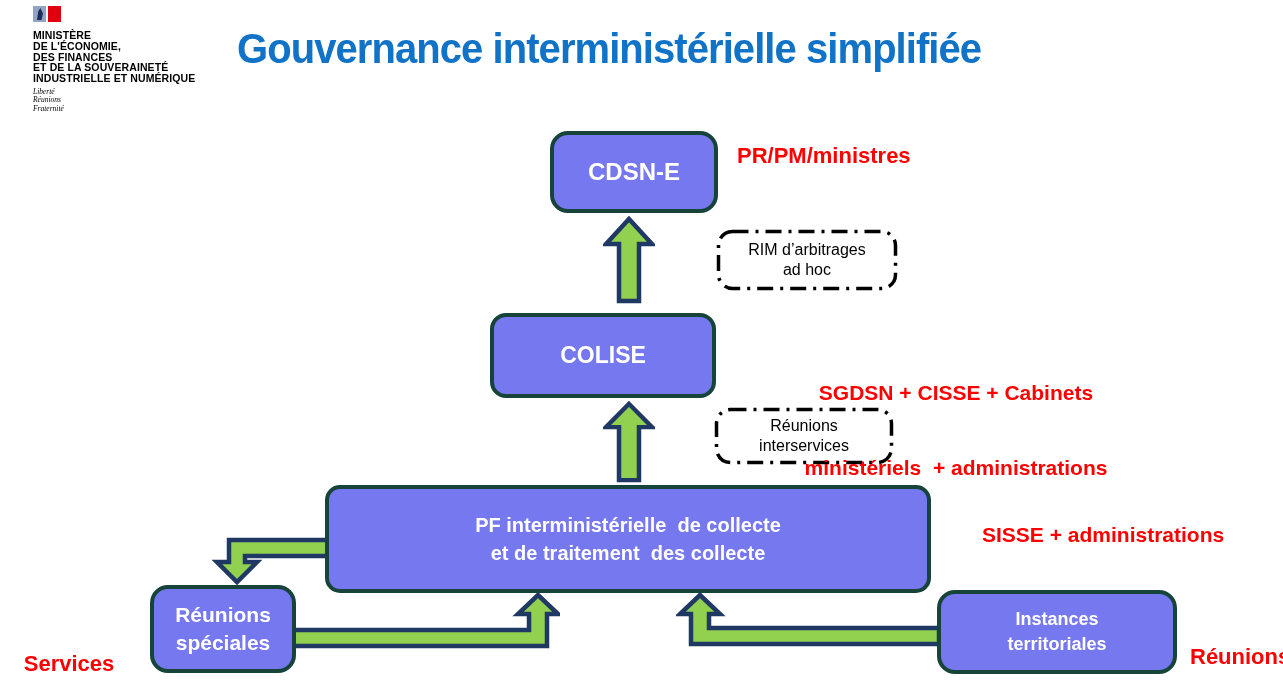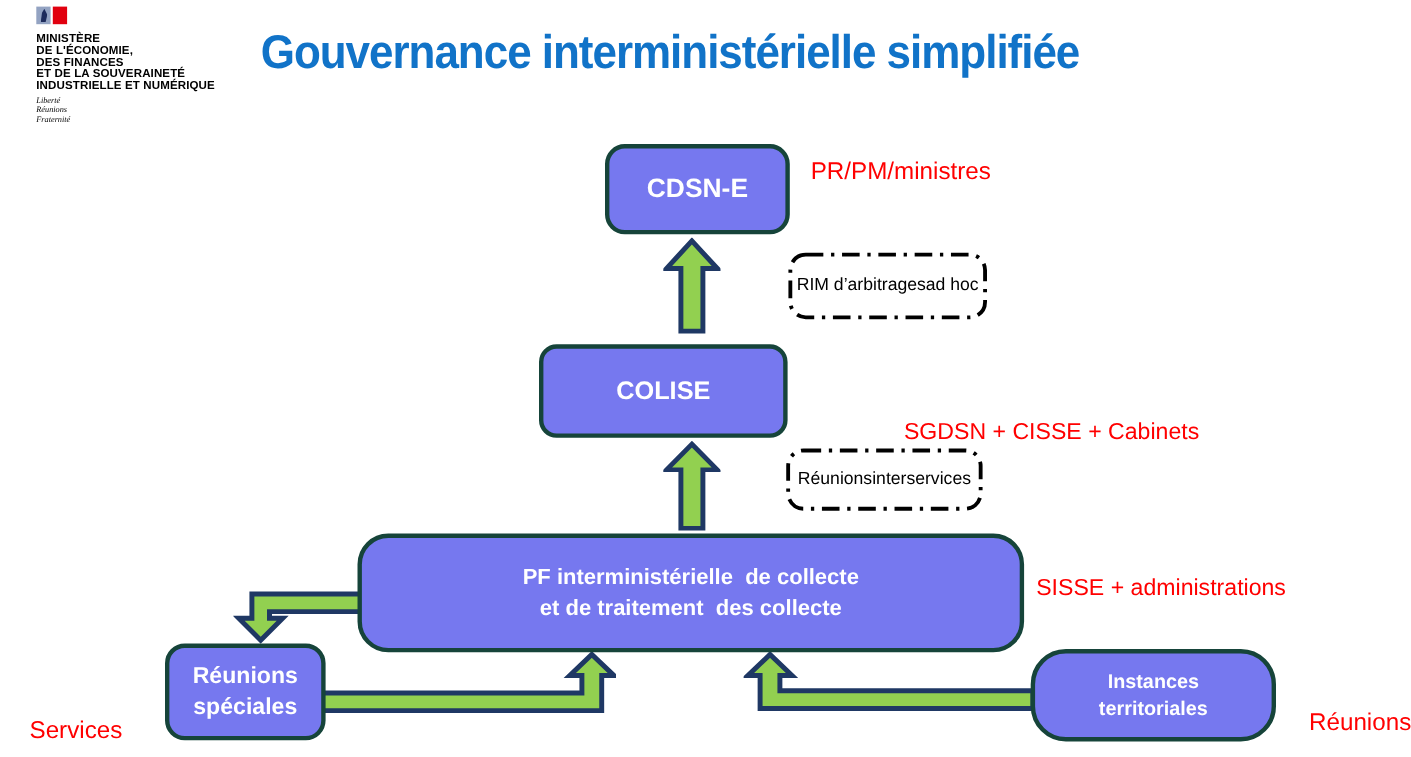--- a/index.html
+++ b/index.html
@@ -25,44 +25,44 @@
          transform:scaleX(0.93);transform-origin:left center;}
 
   
   .node{position:absolute;background:var(--box-fill,#7678EF);
         border:4px solid var(--box-border,#16443A);
         display:flex;flex-direction:column;align-items:center;justify-content:center;
         color:#fff;font-weight:bold;text-align:center;box-sizing:border-box;}
   .node div{white-space:pre;}
   .n-cdsne{left:550px;top:131px;width:168px;height:82px;border-radius:18px;font-size:24px;}
   .n-colise{left:490px;top:313px;width:226px;height:85px;border-radius:16px;font-size:23px;}
-  .n-pf{left:325px;top:485px;width:606px;height:108px;border-radius:28px;font-size:20px;line-height:28px;}
+  .n-pf{left:325px;top:485px;width:606px;height:108px;border-radius:15px;font-size:20px;line-height:28px;}
   .n-reunions{left:150px;top:585px;width:146px;height:88px;border-radius:18px;font-size:21px;line-height:28px;}
-  .n-instances{left:937px;top:590px;width:223px;height:84px;border-radius:32px;font-size:18px;line-height:25px;align-items:center;}
+  .n-instances{left:937px;top:590px;width:240px;height:84px;border-radius:18px;font-size:18px;line-height:25px;align-items:center;}
 
   
   .dashed{position:absolute;}
   .dashed svg{position:absolute;left:0;top:0;}
   .dashed .txt{position:absolute;left:0;top:0;width:100%;height:100%;
-       display:flex;flex-direction:row;align-items:center;justify-content:center;
+       display:flex;flex-direction:column;align-items:center;justify-content:center;
        font-size:16px;line-height:20px;color:#000;text-align:center;}
   .d-rim{left:716px;top:229px;width:182px;height:62px;}
   .d-inter{left:714px;top:407px;width:180px;height:58px;}
 
   
   .arrow{position:absolute;}
   .arrow polygon{fill:var(--arrow-fill,#92D050);stroke:var(--arrow-border,#1F3864);
                  stroke-width:4.5;stroke-linejoin:miter;}
 
   
-  .red{position:absolute;color:var(--label-red,#FF0000);font-weight:normal;
+  .red{position:absolute;color:var(--label-red,#FF0000);font-weight:bold;
        font-size:21px;line-height:25px;white-space:pre;}
   .l-pr{left:737px;top:143px;font-size:22px;}
   .l-sgdsn{left:795px;top:330px;width:322px;text-align:center;}
-  .l-sisse{left:942px;top:522px;}
+  .l-sisse{left:982px;top:522px;}
   .l-services{left:8px;top:596px;width:122px;text-align:center;font-size:22px;line-height:27px;}
   .l-prefets{left:1190px;top:592px;width:92px;text-align:center;font-size:22px;line-height:26px;}
 </style>
 </head>
 <body>
 
 <div class="canvas">
 
   <div class="logo">
     <div class="flag">
@@ -146,20 +146,21 @@
     <div class="txt">
       <div>Réunions</div>
       <div>interservices</div>
     </div>
   </div>
 
   <div class="red l-pr">PR/PM/ministres</div>
 
   <div class="red l-sgdsn">
     <div>SGDSN + CISSE + Cabinets</div>
+    <div>ministériels  + administrations</div>
   </div>
 
   <div class="red l-sisse">SISSE + administrations</div>
 
   <div class="red l-services">
     <div>Services</div>
     
   </div>
 
   <div class="red l-prefets">

